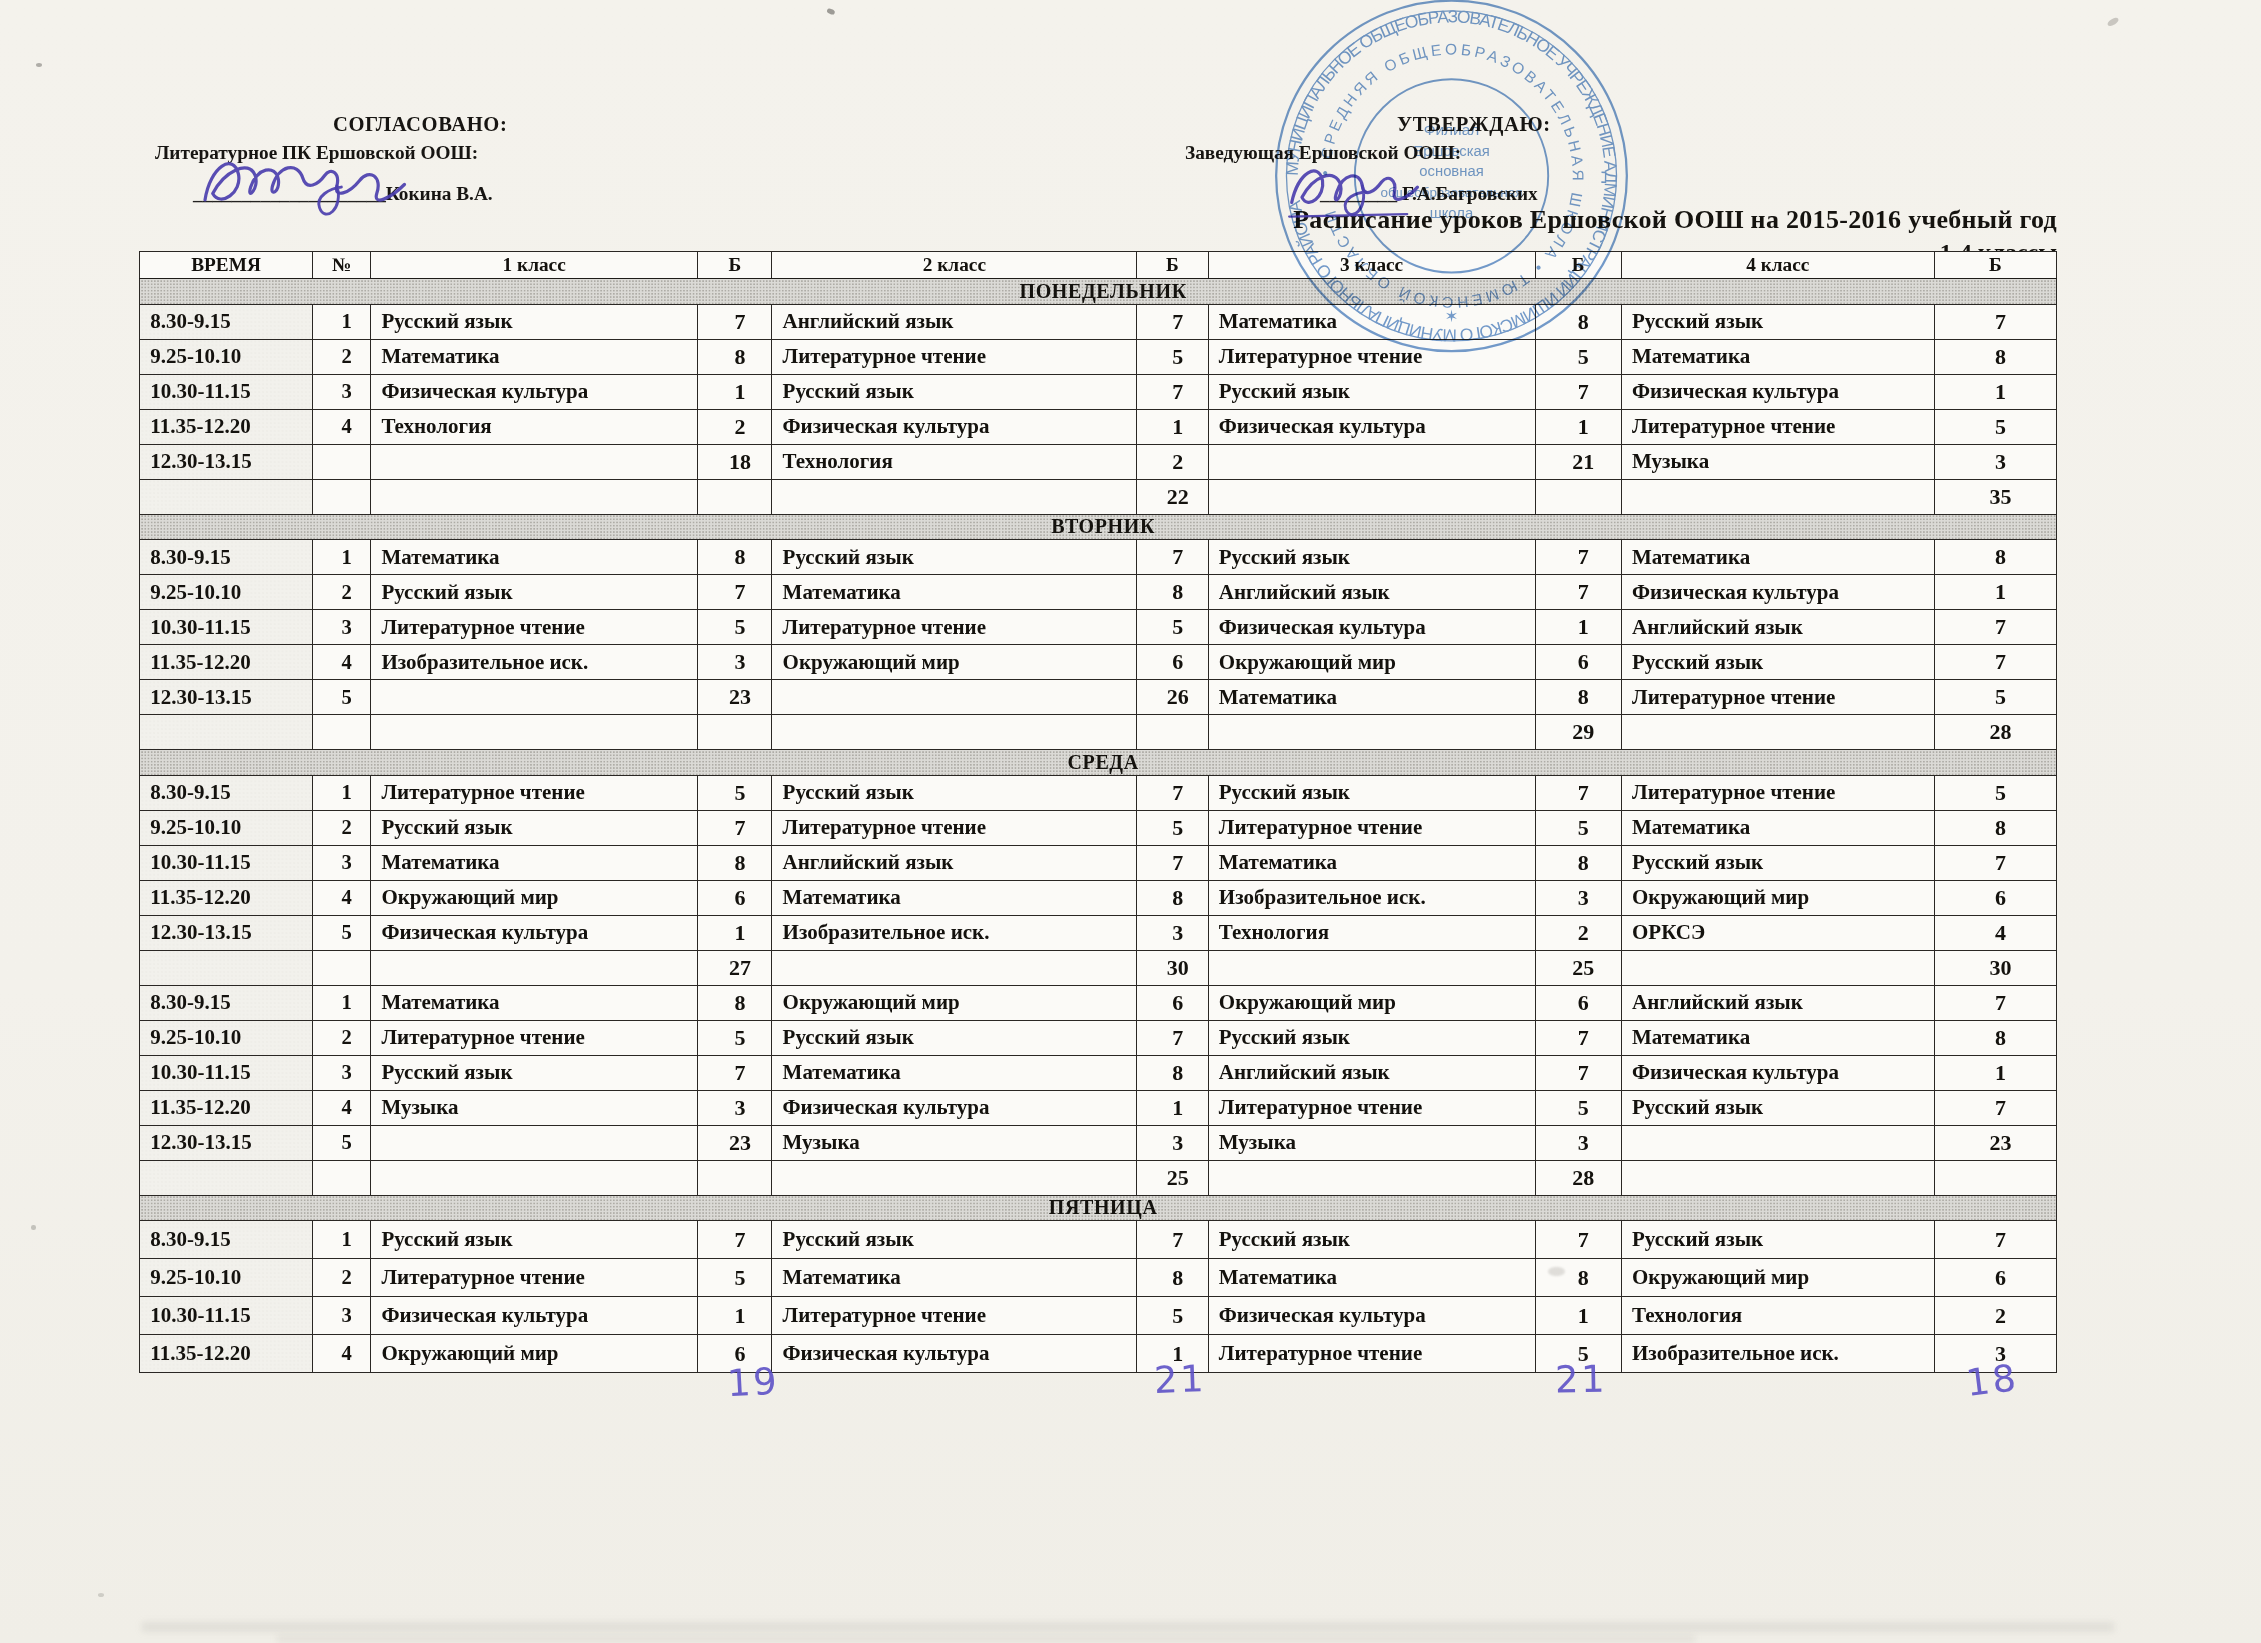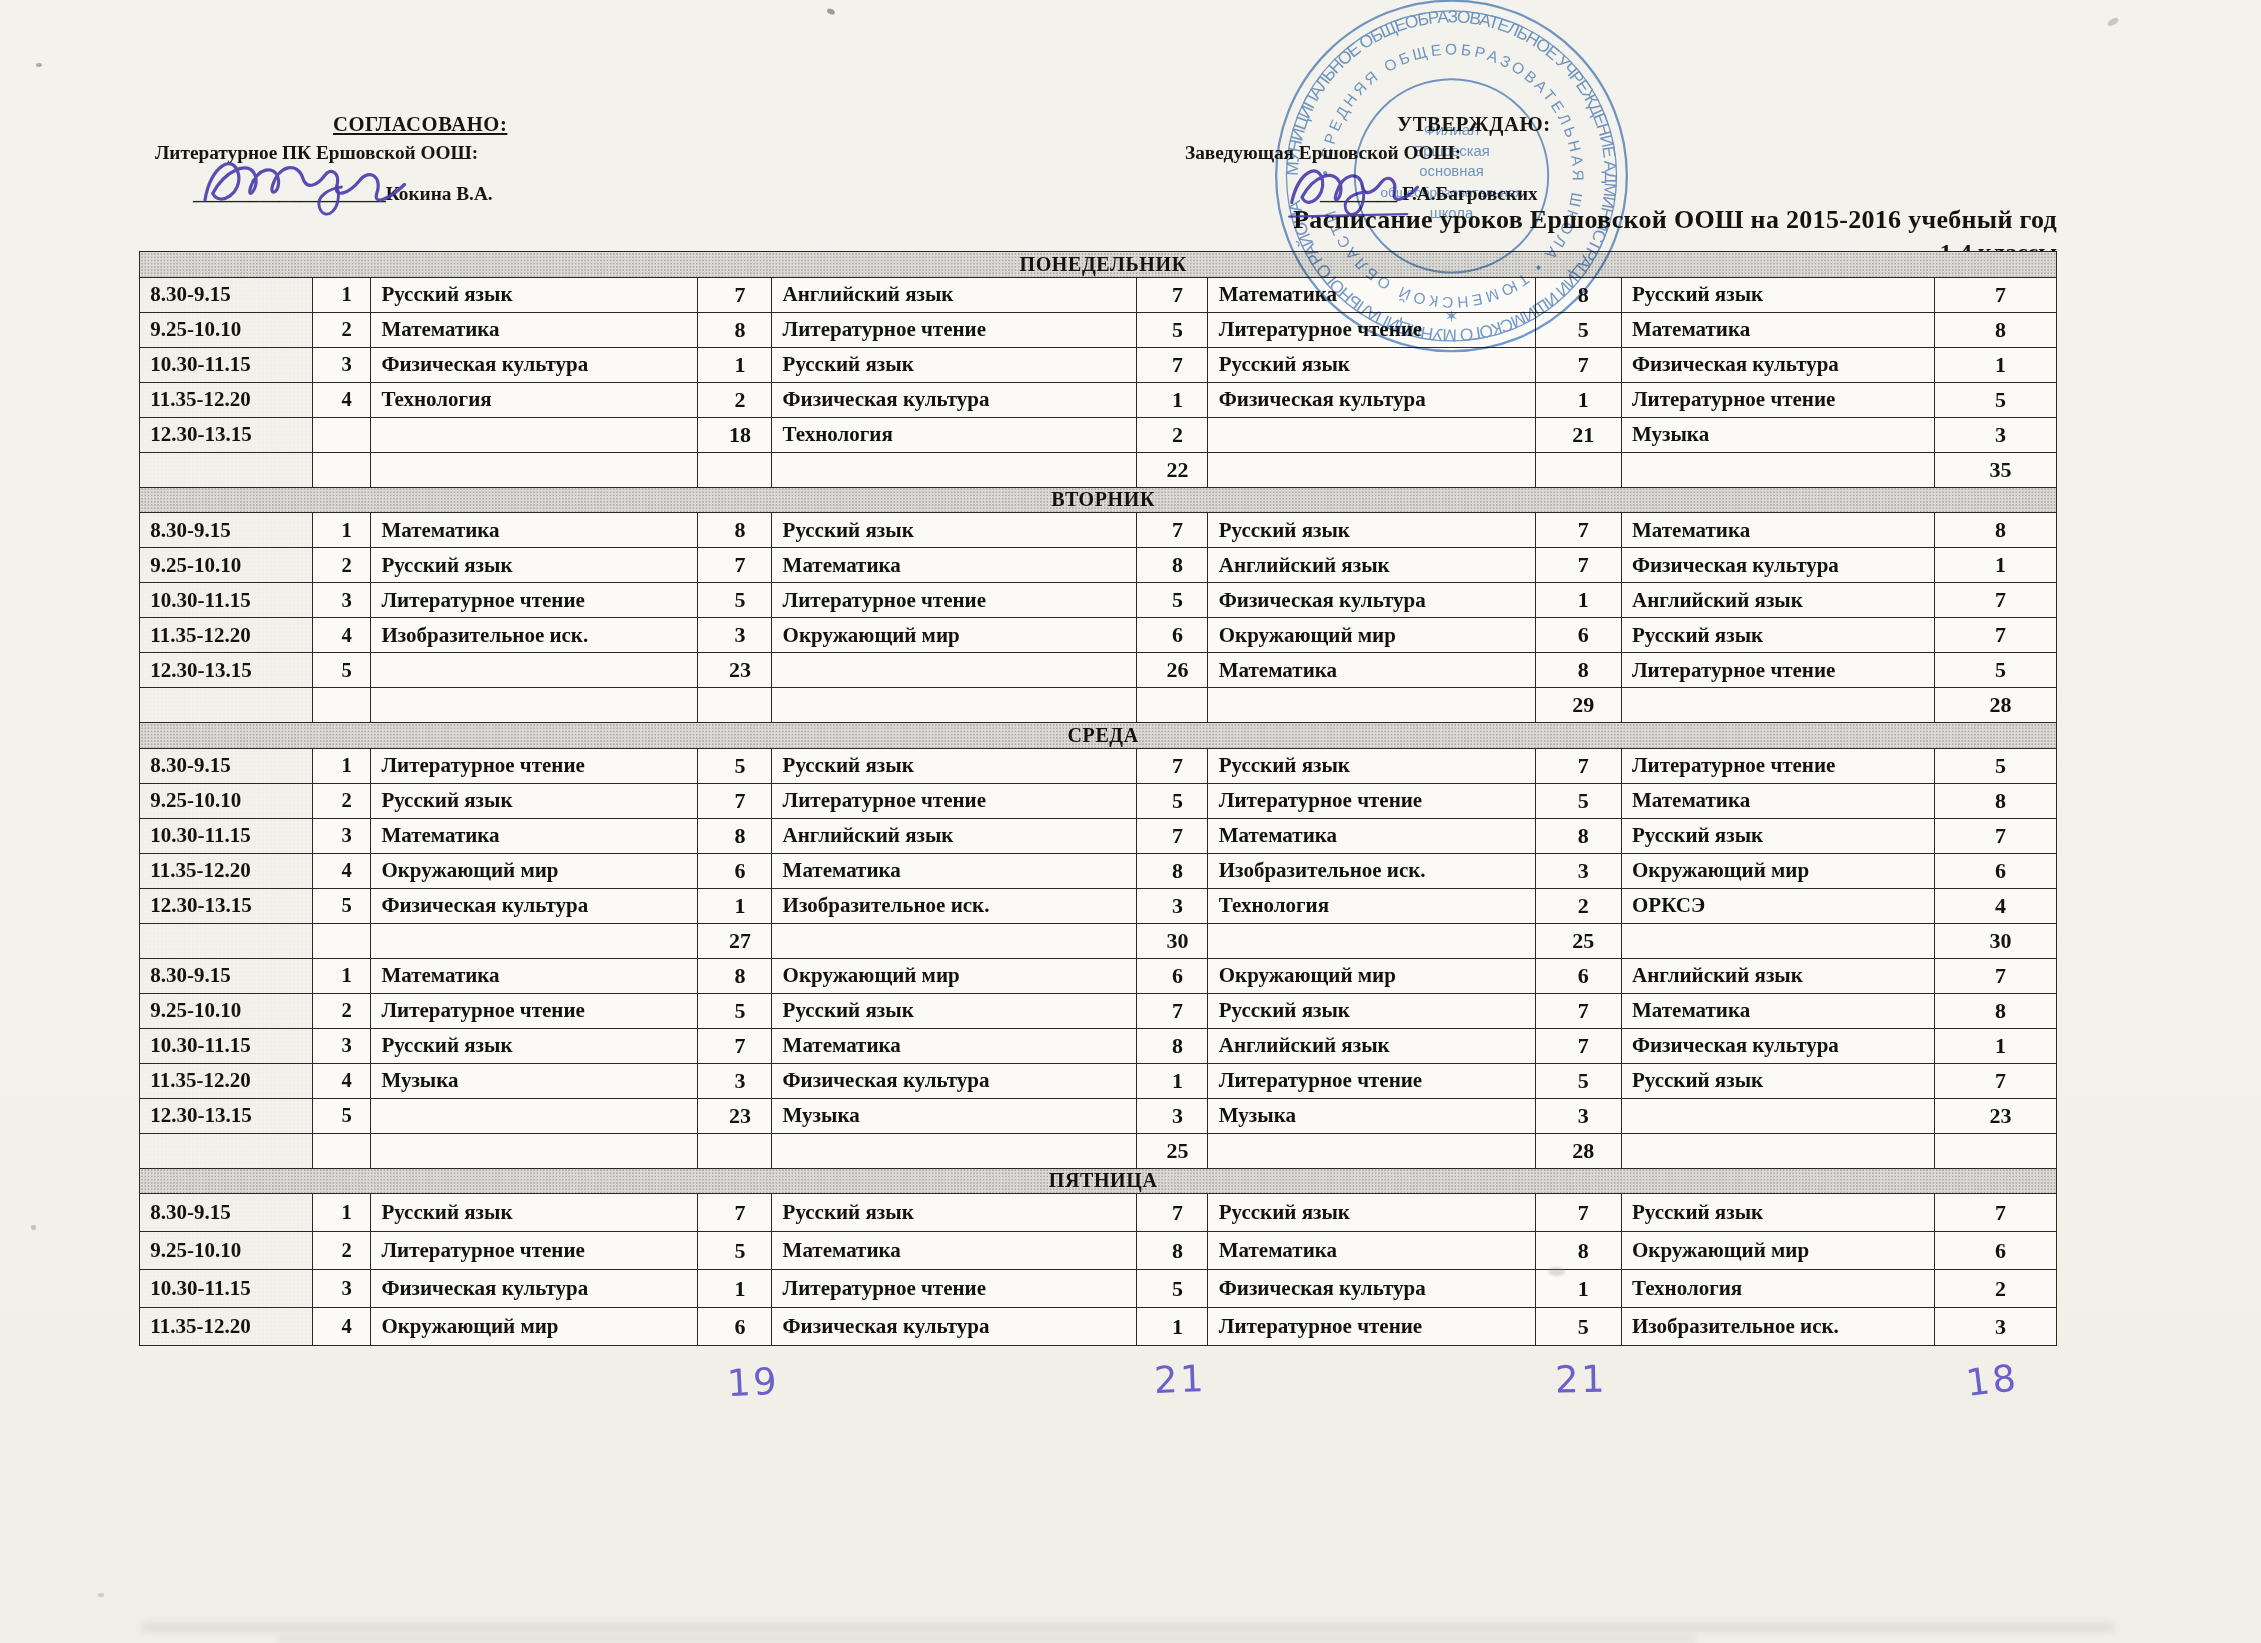--- a/index.html
+++ b/index.html
@@ -82,21 +82,21 @@
 
   
   .speck{position:absolute;border-radius:50%;pointer-events:none;}
   .streak{position:absolute;pointer-events:none;filter:blur(3.2px);}
 </style>
 </head>
 <body>
 
 <div class="page">
 
-  <div class="appr appr-title" style="left:333px;top:113px;text-decoration:underline;">СОГЛАСОВАНО:</div>
+  <div class="appr appr-title" style="left:333px;top:113px;">СОГЛАСОВАНО:</div>
   <div class="appr appr-role" style="left:155px;top:142px;">Литературное ПК Ершовской ООШ:</div>
   <div class="appr sigline" style="left:193px;top:183px;">
     <span class="dash">____________________</span><span>Кокина В.А.</span>
   </div>
 
   <div class="appr appr-title" style="left:1397px;top:113px;">УТВЕРЖДАЮ:</div>
   <div class="appr appr-role" style="left:1178px;top:142px;margin-left:7px;">Заведующая Ершовской ООШ:</div>
   <div class="appr sigline" style="left:1320px;top:183px;">
     <span class="dash">________</span> <span>Г.А.Багровских</span>
   </div>
@@ -113,20 +113,32 @@
       <col style="width:327px">
         <col style="width:74px">
       <col style="width:365px">
         <col style="width:71px">
       <col style="width:327px">
         <col style="width:86px">
       <col style="width:313px">
         <col style="width:122px">
     </colgroup>
     <tbody id="tbody">
+        <tr>
+          <th>ВРЕМЯ</th>
+          <th>№</th>
+          <th>1 класс</th>
+          <th>Б</th>
+          <th>2 класс</th>
+          <th>Б</th>
+          <th>3 класс</th>
+          <th>Б</th>
+          <th>4 класс</th>
+          <th>Б</th>
+        </tr>
         <tr>
           <td colspan="10" class="band">ПОНЕДЕЛЬНИК</td>
         </tr>
         <tr class="data-row">
           <td class="c-time">8.30-9.15</td>
           <td class="c-num">1</td>
           <td class="c-lesson">Русский язык</td>
           <td class="c-score">7</td>
           <td class="c-lesson">Английский язык</td>
           <td class="c-score">7</td>

